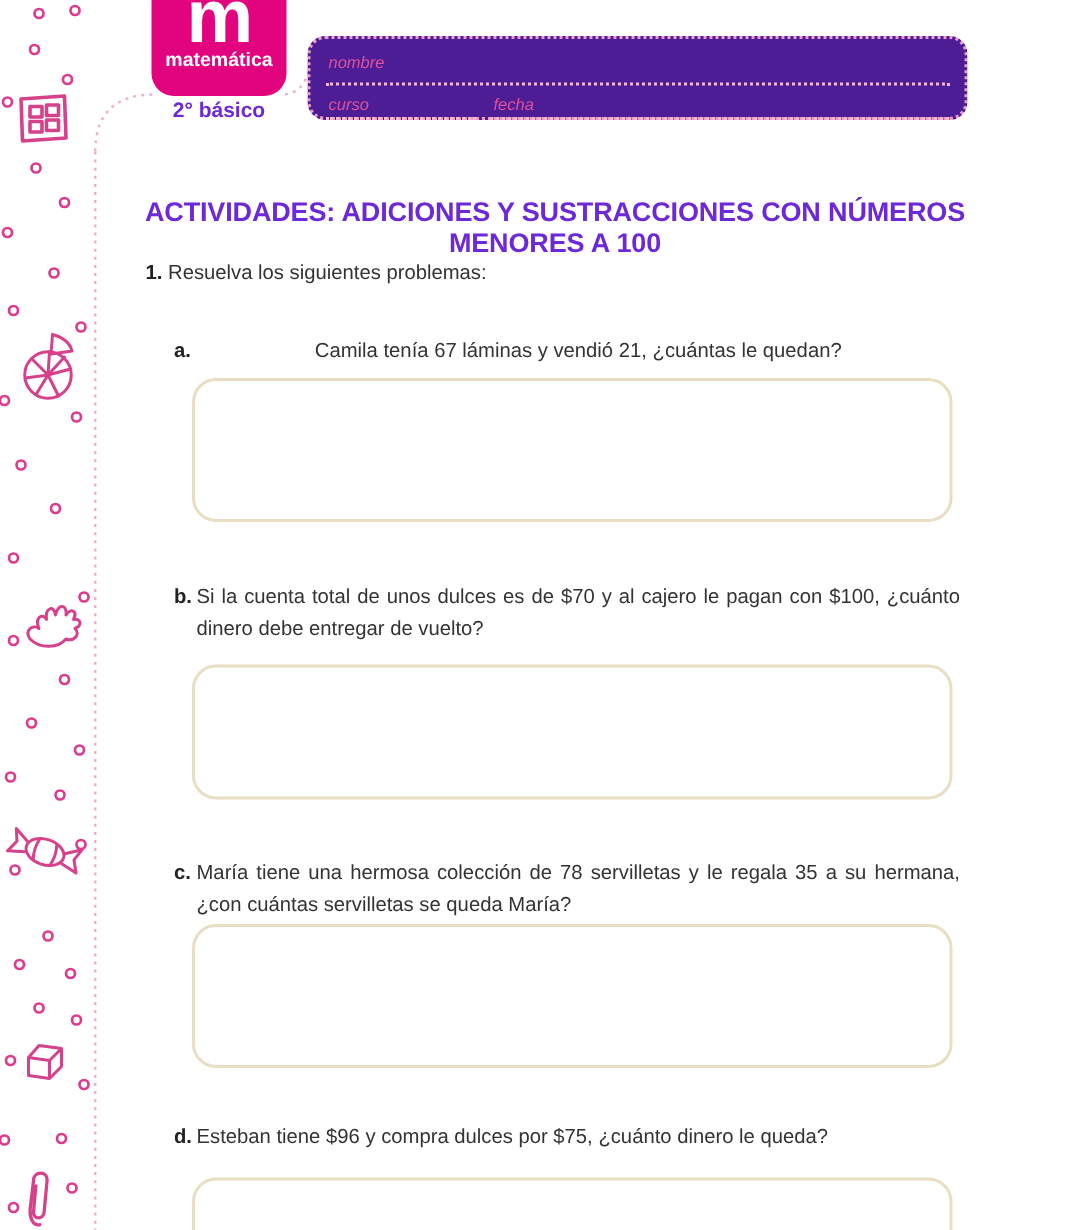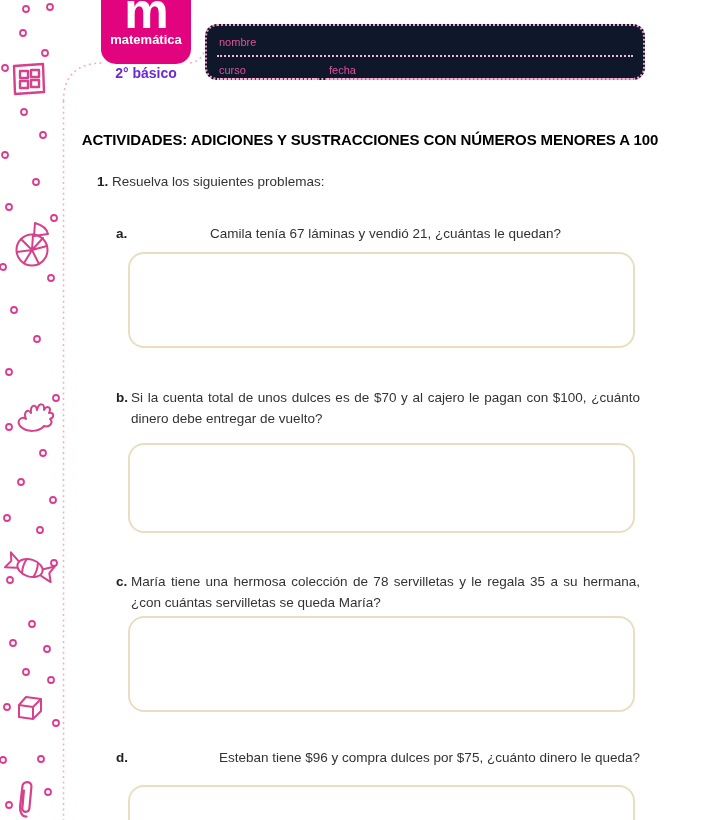--- a/index.html
+++ b/index.html
@@ -17,29 +17,29 @@
     background:#e2047e;color:#fff;text-align:center;z-index:3;
   }
   .logo-m{font-size:50px;font-weight:bold;line-height:48px;margin-top:1px;letter-spacing:-1px;}
   .logo-subject{font-size:13px;line-height:13px;margin-top:-2px;font-weight:bold;}
   .logo-grade{
     left:96px;top:65px;width:100px;text-align:center;
     color:#6d28d9;font-size:14px;font-weight:bold;z-index:3;
   }
   .fields-box{
     left:205px;top:24px;width:440px;height:56px;
-    border:2px dotted #f09cc8;border-radius:12px;box-sizing:border-box;z-index:2;background:#0f172a;
+    border:2px dotted #f09cc8;border-radius:12px;box-sizing:border-box;z-index:2;background:#4c1d95;font-style:italic;
   }
   .field-label{position:absolute;font-size:11px;color:#e0509c;}
   .dotline{position:absolute;border-bottom:2px dotted #f3b8d8;height:0;}
 
   
   .title{
     left:80px;top:131px;width:580px;text-align:center;
-    font-size:15px;font-weight:bold;color:#000000;letter-spacing:-0.1px;
+    font-size:18px;font-weight:bold;color:#6d28d9;letter-spacing:-0.1px;
   }
   .instruction{left:97px;top:174px;width:560px;font-size:13.5px;color:#333;}
   .instruction b{color:#222;}
   .prob{position:absolute;left:116px;width:524px;font-size:13.5px;color:#333;line-height:21px;}
   .p-letter{position:absolute;left:0;top:0;font-weight:bold;color:#222;}
   .p-text{display:block;margin-left:15px;text-align:justify;}
   .answer-box{
     position:absolute;left:128px;width:507px;box-sizing:border-box;
     border:2px solid #e9dec2;border-radius:16px;background:#fff;
   }
@@ -177,17 +177,17 @@
   <div class="answer-box" style="top:443px;height:90px"></div>
 
   <div class="prob" style="top:571px">
     <span class="p-letter">c.</span>
     <span class="p-text">María tiene una hermosa colección de 78 servilletas y le regala 35 a su hermana, ¿con cuántas servilletas se queda María?</span>
   </div>
   <div class="answer-box" style="top:616px;height:96px"></div>
 
   <div class="prob" style="top:747px">
     <span class="p-letter">d.</span>
-    <span class="p-text" style="text-align:right">Esteban tiene $96 y compra dulces por $75, ¿cuánto dinero le queda?</span>
+    <span class="p-text" style="text-align:left">Esteban tiene $96 y compra dulces por $75, ¿cuánto dinero le queda?</span>
   </div>
   <div class="answer-box" style="top:785px;height:70px"></div>
 
 </div>
 
 </body></html>

